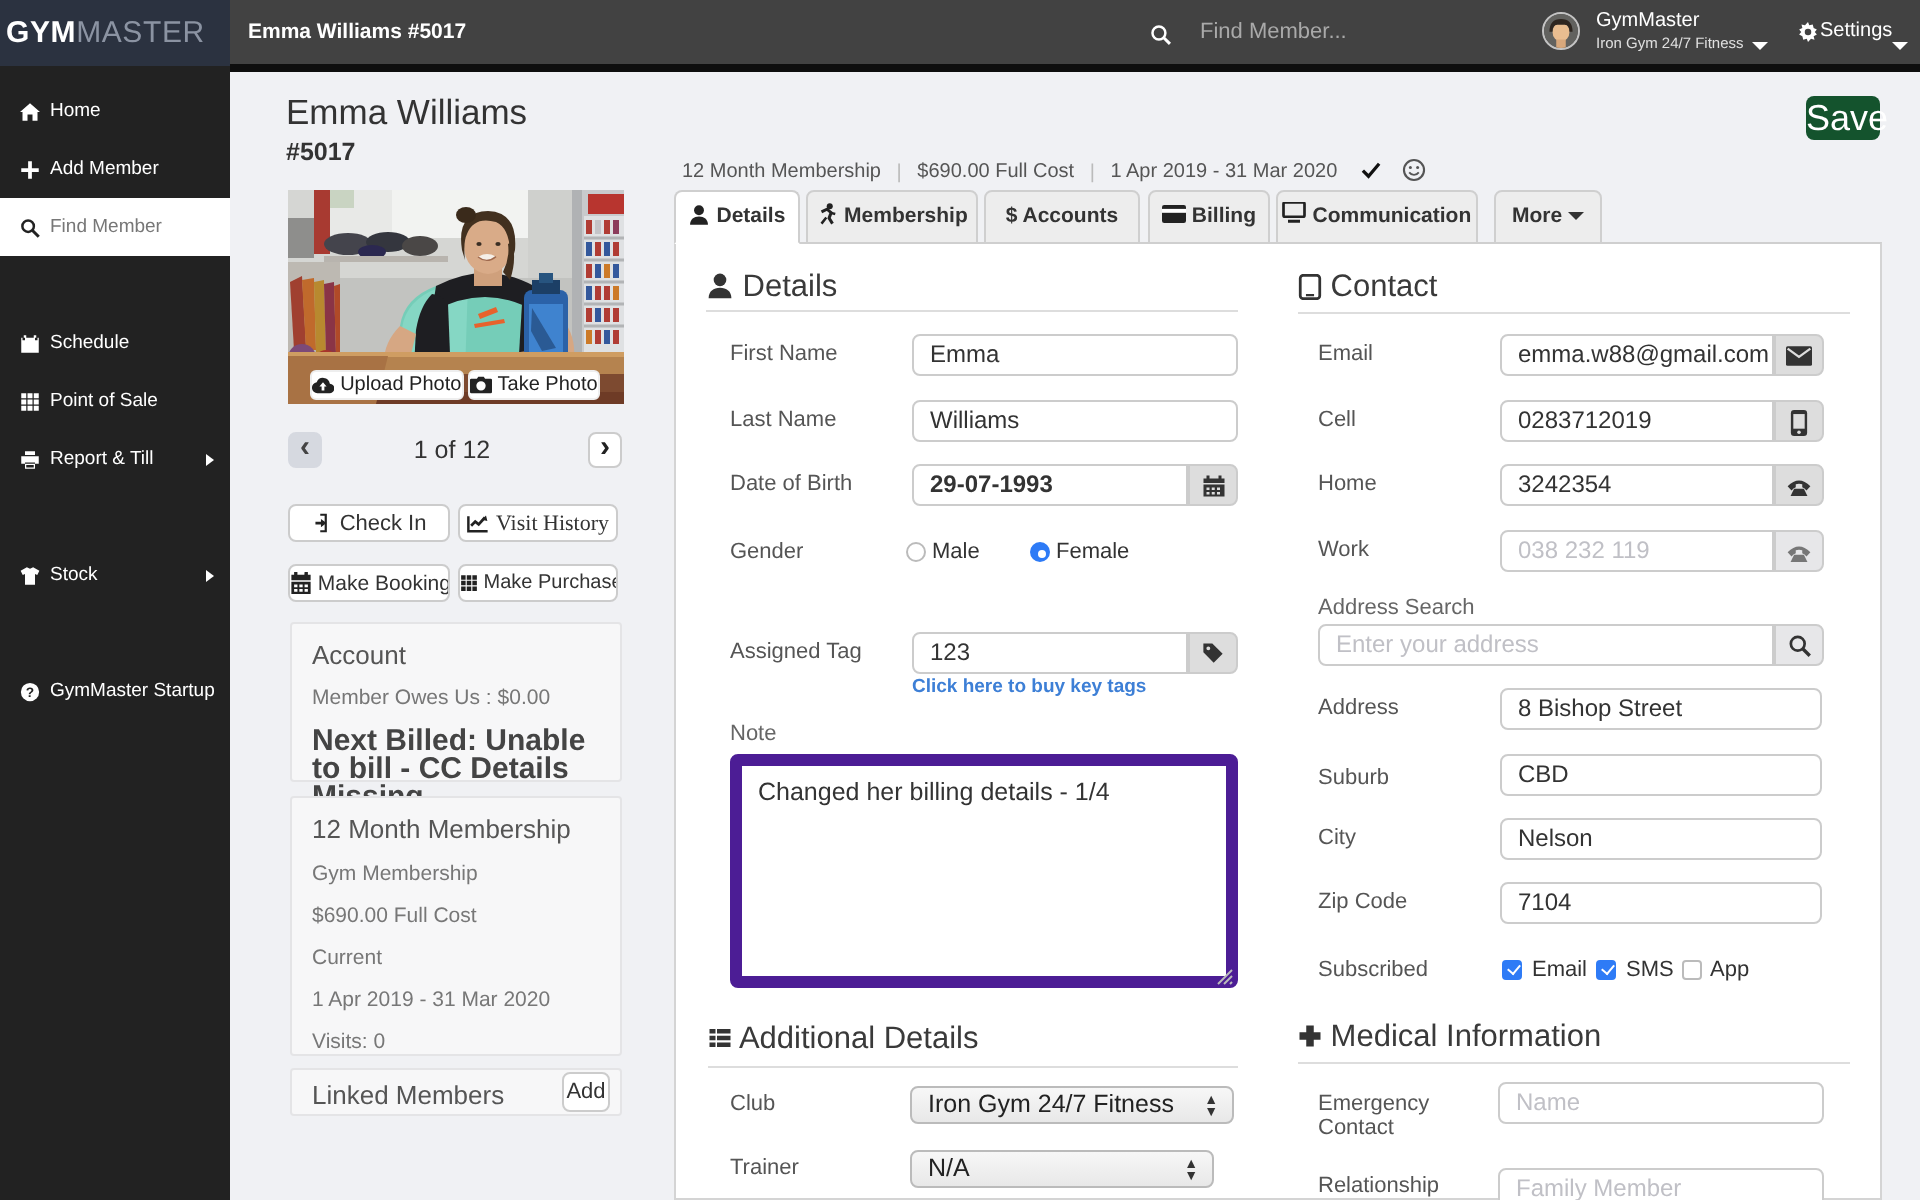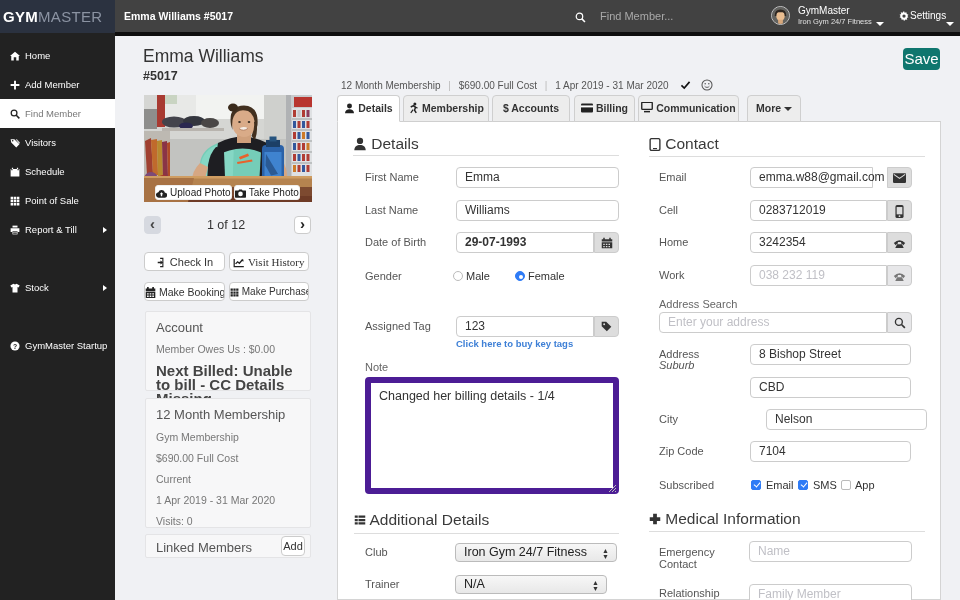--- a/index.html
+++ b/index.html
@@ -21,21 +21,21 @@
 
 #sidebar { left:0; top:33px; width:115px; height:567px; background:#222; z-index:15; }
 .sbitem { position:absolute; left:0; width:115px; height:29px; color:#fff; font-size:9.5px; line-height:29px; white-space:nowrap; }
 .sbitem .ic { position:absolute; left:10px; top:9.5px; width:10px; height:10px; }
 .sbitem .tx { position:absolute; left:25px; top:0; }
 .sbitem.active { background:#fff; color:#777; }
 .sbitem .arr { position:absolute; right:8px; top:12px; width:0; height:0; border-top:3.5px solid transparent; border-bottom:3.5px solid transparent; border-left:4px solid #fff; }
 
 h1.name { position:absolute; left:143px; top:46px; font-size:17.5px; font-weight:normal; color:#333; }
 .memid { left:143px; top:69px; font-size:12.5px; font-weight:bold; color:#333; }
-#savebtn { left:903px; top:48px; width:37px; height:22px; background:#0f766e; border-radius:4px; color:#fff; font-size:15px; text-align:center; line-height:22px; }
+#savebtn { left:903px; top:48px; width:37px; height:22px; background:#14532d; border-radius:4px; color:#fff; font-size:18px; text-align:center; line-height:22px; }
 #infoline { left:341px; top:79px; font-size:10px; color:#555; }
 #infoline .sep { color:#bbb; padding:0 5px; }
 
 .tab { position:absolute; top:95px; height:27px; background:#ededed; border:1px solid #cfcfcf; border-radius:4px 4px 0 0; font-size:10.5px; font-weight:bold; color:#333; line-height:25px; text-align:center; z-index:3; white-space:nowrap; }
 .tab.active { background:#fff; border-bottom:1px solid #fff; z-index:5; }
 
 #card { left:337px; top:121px; width:604px; height:479px; background:#fff; border:1px solid #d4d4d4; border-top:1px solid #cfcfcf; }
 .sechdr { position:absolute; font-size:15.5px; color:#3a3a3a; }
 .sechr { position:absolute; height:1px; background:#ddd; }
 .flabel { position:absolute; font-size:11px; color:#555; }
@@ -104,27 +104,20 @@
       </svg>
     <span class="tx">Add Member</span>
     </div>
   <div class="sbitem active" style="top:58px">
     <svg class="ic" viewBox="0 0 16 16">
         <circle cx="6.5" cy="6.5" r="4.6" fill="none" stroke="#222" stroke-width="2"></circle>
         <line x1="10" y1="10" x2="15" y2="15" stroke="#222" stroke-width="2.4"></line>
       </svg>
     <span class="tx">Find Member</span>
     </div>
-  <div class="sbitem" style="top:87px">
-    <svg class="ic" viewBox="0 0 16 16">
-        <path fill="#fff" d="M1 2h6l8 8-5 5-8-8zM4.3 5.6a1.3 1.3 0 1 0 0-2.6 1.3 1.3 0 0 0 0 2.6z"></path>
-        <path fill="#fff" d="M9 2h2l5 5-1.5 3z" opacity=".75"></path>
-      </svg>
-    <span class="tx">Visitors</span>
-    </div>
   <div class="sbitem" style="top:116px">
     <svg class="ic" viewBox="0 0 16 16">
         <path fill="#fff" d="M3 1h2v2H3zM11 1h2v2h-2zM1 3h1v2h2V3h8v2h2V3h1v12H1zM3 8h2.5v2.5H3zm3.75 0h2.5v2.5h-2.5zM10.5 8H13v2.5h-2.5zM3 11.5h2.5V14H3zm3.75 0h2.5V14h-2.5zm3.75 0H13V14h-2.5z"></path>
       </svg>
     <span class="tx">Schedule</span>
     </div>
   <div class="sbitem" style="top:145px">
     <svg class="ic" viewBox="0 0 16 16">
         <path fill="#fff" d="M1 1h4v4H1zm5 0h4v4H6zm5 0h4v4h-4zM1 6h4v4H1zm5 0h4v4H6zm5 0h4v4h-4zM1 11h4v4H1zm5 0h4v4H6zm5 0h4v4h-4z"></path>
       </svg>
@@ -236,21 +229,21 @@
 <div class="flabel" style="left:365px; top:578px;">Trainer</div>
 <div class="fselect" style="left:455px; top:575px; width:152px;">N/A<span class="updown">▲<br>▼</span></div>
 
 <div class="sechdr" style="left:649px; top:135px;"><svg style="vertical-align:-2px" width="12" height="13" viewBox="0 0 14 16">
       <rect x="1" y="0.8" width="12" height="14.4" rx="1.8" fill="none" stroke="#333" stroke-width="1.7"></rect>
       <line x1="4.5" y1="13" x2="9.5" y2="13" stroke="#333" stroke-width="1.4"></line>
     </svg> Contact</div>
 <div class="sechr" style="left:649px; top:156px; width:276px;"></div>
 
 <div class="flabel" style="left:659px; top:171px;">Email</div>
-<div class="finput grp" style="left:750px; top:167px; width:123px;">emma.w88@gmail.com</div>
+<div class="finput grp" style="left:750px; top:167px; width:137px;">emma.w88@gmail.com</div>
 <div class="addon" style="left:887px; top:167px;"><svg style="margin-top:5px" width="13" height="10" viewBox="0 0 16 12">
       <rect width="16" height="12" rx="1" fill="#333"></rect>
       <path fill="none" stroke="#ddd" stroke-width="1.4" d="M1 1.5l7 5 7-5"></path>
     </svg></div>
 <div class="flabel" style="left:659px; top:204px;">Cell</div>
 <div class="finput grp" style="left:750px; top:200px; width:137px;">0283712019</div>
 <div class="addon" style="left:887px; top:200px;"><svg style="margin-top:4px" width="9" height="13" viewBox="0 0 10 16">
       <rect width="10" height="16" rx="2" fill="#333"></rect>
       <rect x="1.5" y="2.5" width="7" height="9" fill="#ddd"></rect>
       <circle cx="5" cy="13.7" r="1.1" fill="#ddd"></circle>
@@ -268,24 +261,24 @@
       <path fill="#777" d="M5 7.5 h6 l2.2 4.5 H2.8 Z"></path>
     </svg></div>
 <div class="flabel" style="left:659px; top:298px; color:#666;">Address Search</div>
 <div class="finput grp ph" style="left:659px; top:312px; width:228px;">Enter your address</div>
 <div class="addon" style="left:887px; top:312px; background:#e7e7e9;"><svg style="margin-top:4px" width="12" height="12" viewBox="0 0 16 16">
       <circle cx="6.5" cy="6.5" r="4.6" fill="none" stroke="#333" stroke-width="1.8"></circle>
       <line x1="10" y1="10" x2="14.5" y2="14.5" stroke="#333" stroke-width="2.2"></line>
     </svg></div>
 <div class="flabel" style="left:659px; top:348px;">Address</div>
 <div class="finput" style="left:750px; top:344px; width:161px;">8 Bishop Street</div>
-<div class="flabel" style="left:659px; top:359px;font-style:italic;">Suburb</div>
+<div class="flabel" style="left:659px; top:383px;">Suburb</div>
 <div class="finput" style="left:750px; top:377px; width:161px;">CBD</div>
 <div class="flabel" style="left:659px; top:413px;">City</div>
-<div class="finput" style="left:750px; top:409px; width:161px;margin-left:16px;">Nelson</div>
+<div class="finput" style="left:750px; top:409px; width:161px;">Nelson</div>
 <div class="flabel" style="left:659px; top:445px;">Zip Code</div>
 <div class="finput" style="left:750px; top:441px; width:161px;">7104</div>
 <div class="flabel" style="left:659px; top:479px;">Subscribed</div>
 <div class="cbx on" style="left:751px; top:480px;"></div>
 <div class="flabel" style="left:766px; top:479px; color:#333;">Email</div>
 <div class="cbx on" style="left:798px; top:480px;"></div>
 <div class="flabel" style="left:813px; top:479px; color:#333;">SMS</div>
 <div class="cbx" style="left:841px; top:480px;"></div>
 <div class="flabel" style="left:855px; top:479px; color:#333;">App</div>
 

